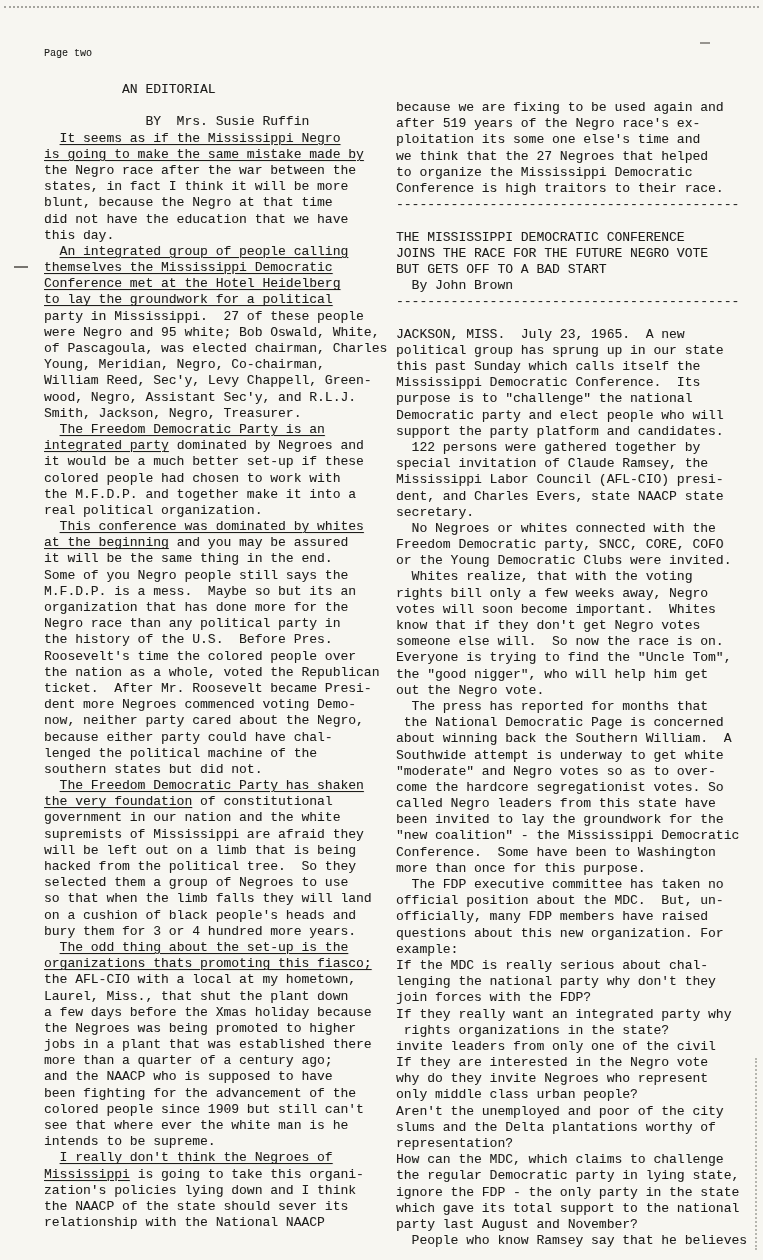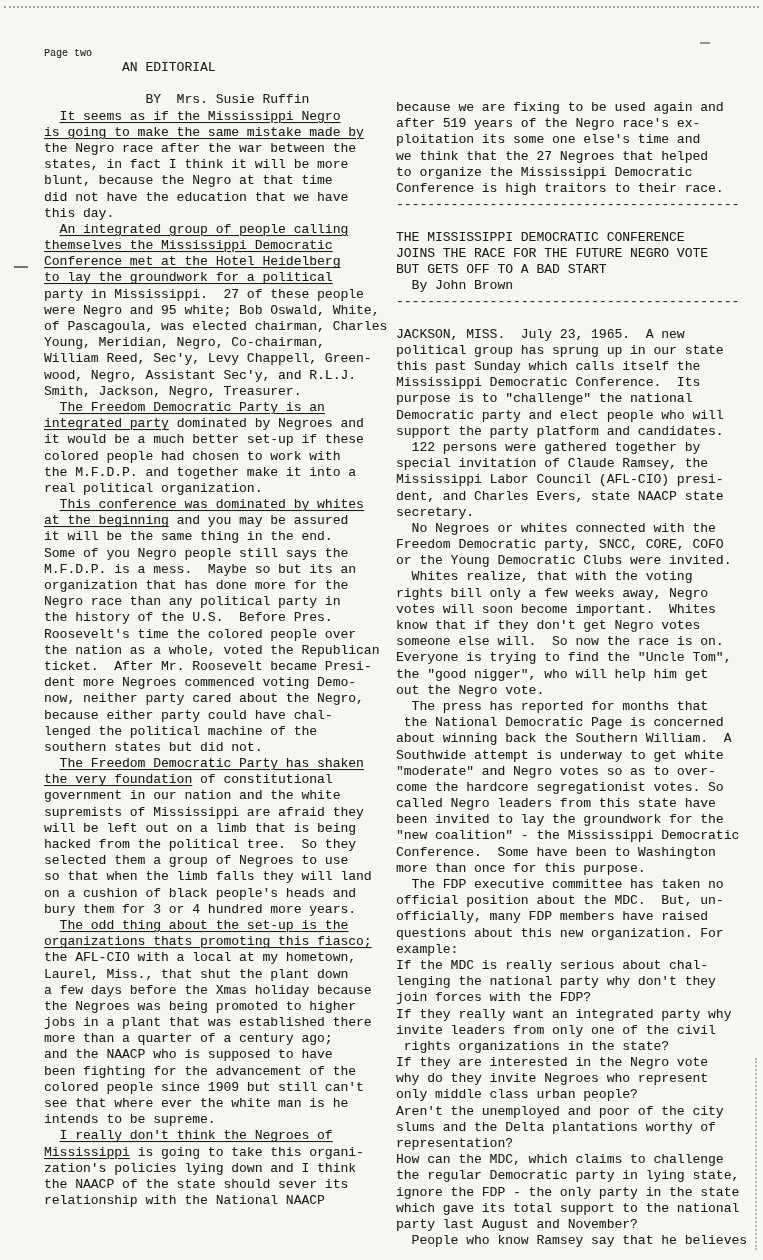--- a/index.html
+++ b/index.html
@@ -34,21 +34,21 @@
   .pageno {
     position: absolute;
     left: 44px;
     top: 46px;
     font-size: 10px;
     line-height: 16.2px;
     white-space: pre;
     text-shadow: 0.3px 0.3px 0 rgba(45,43,40,0.28);
   }
   .col { position: absolute; }
-  .col-left  { left: 44px;  top: 60px; font-family: Liberation Mono, monospace; }
+  .col-left  { left: 44px;  top: 82px; font-family: Liberation Mono, monospace; }
   .col-right { left: 396px; top: 100px; }
   .top-dots {
     position: absolute;
     left: 4px;
     right: 4px;
     top: 6px;
     height: 0;
     border-top: 2px dotted #8a8a83;
     opacity: 0.75;
   }
@@ -254,22 +254,22 @@
         <div class="ln"><span>questions about this new organization. For</span></div>
         <div class="ln"><span>example:</span></div>
       </div>
       <div>
         <div class="ln"><span>If the MDC is really serious about chal-</span></div>
         <div class="ln"><span>lenging the national party why don't they</span></div>
         <div class="ln"><span>join forces with the FDP?</span></div>
       </div>
       <div>
         <div class="ln"><span>If they really want an integrated party why</span></div>
+        <div class="ln"><span> rights organizations in the state?</span></div>
         <div class="ln"><span>invite leaders from only one of the civil</span></div>
-        <div class="ln"><span> rights organizations in the state?</span></div>
       </div>
       <div>
         <div class="ln"><span>If they are interested in the Negro vote</span></div>
         <div class="ln"><span>why do they invite Negroes who represent</span></div>
         <div class="ln"><span>only middle class urban people?</span></div>
       </div>
       <div>
         <div class="ln"><span>Aren't the unemployed and poor of the city</span></div>
         <div class="ln"><span>slums and the Delta plantations worthy of</span></div>
         <div class="ln"><span>representation?</span></div>

